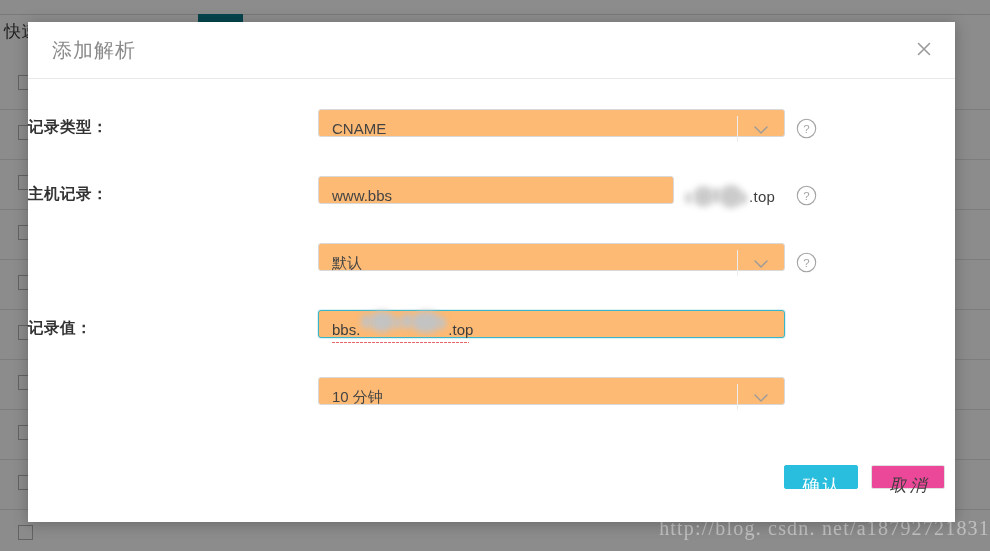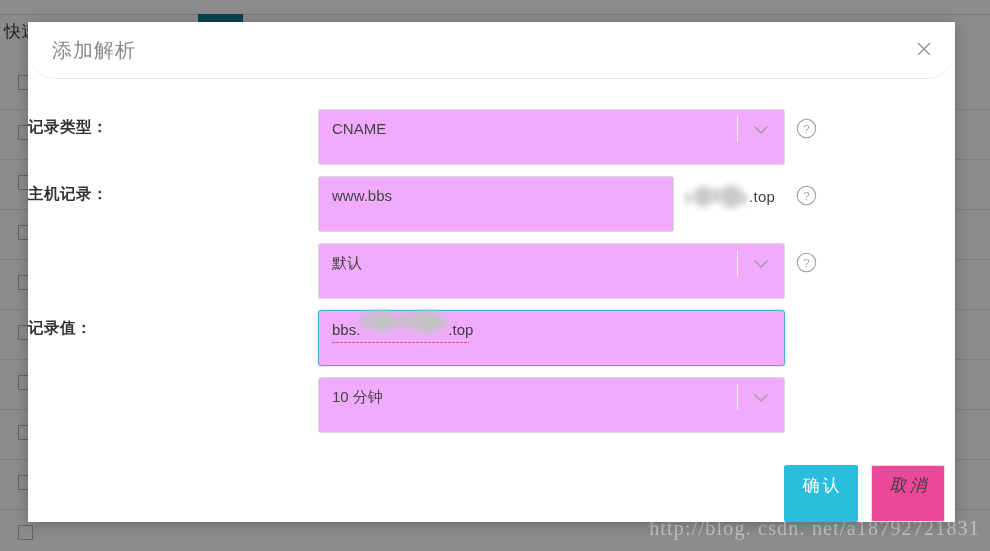--- a/index.html
+++ b/index.html
@@ -68,21 +68,20 @@
     inset: 0;
     background: rgba(0,0,0,0.45);
   }
 
   
   #watermark {
     position: absolute;
     left: 0; top: 517px;
     width: 990px;
     text-align: right;
-    padding-right: 10px;
     box-sizing: border-box;
     font-family: "Liberation Serif", "DejaVu Serif", serif;
     font-size: 20px;
     color: rgba(255,255,255,0.45);
     letter-spacing: 1.2px;
     white-space: nowrap;
   }
 
   
   #modal {
@@ -91,21 +90,20 @@
     width: 927px; height: 500px;
     background: #ffffff;
     box-shadow: 0 2px 14px rgba(0,0,0,0.25);
     box-sizing: border-box;
   }
   .modal-header {
     position: relative;
     height: 57px;
     border-bottom: 1px solid #e8e8e8;
     box-sizing: border-box;
-    border-radius: 28px;
   }
   .modal-title {
     position: absolute;
     left: 24px; top: 15px;
     font-size: 20px;
     color: #8a8a8a;
     letter-spacing: 1px;
   }
   .modal-close {
     position: absolute;
@@ -141,24 +139,24 @@
 
   .field-wrap {
     position: absolute;
     left: 290px; top: 8px;
   }
 
   .control {
     position: relative;
     box-sizing: border-box;
     width: 467px;
-    height: 56px;
+    height: 28px;
     border: 1px solid #d9d9d9;
     border-radius: 3px;
-    background: #f0abfc;
+    background: #fdba74;
   }
   .control.focused {
     border: 1px solid #37b6c9;
     box-shadow: 0 0 0 1px rgba(55,182,201,0.18);
   }
   .control-text {
     position: absolute;
     left: 13px; top: 0;
     line-height: 38px;
     font-size: 15px;
@@ -257,21 +255,21 @@
   
   .modal-footer {
     position: absolute;
     left: 0; bottom: 0;
     width: 927px; height: 66px;
     box-sizing: border-box;
   }
   .btn {
     position: absolute;
     top: 9px;
-    height: 57px;
+    height: 24px;
     min-width: 74px;
     padding: 0 0;
     font-size: 17px;
     letter-spacing: 3px;
     text-indent: 3px;
     line-height: 39px;
     text-align: center;
     box-sizing: border-box;
     border-radius: 2px;
     cursor: pointer;

